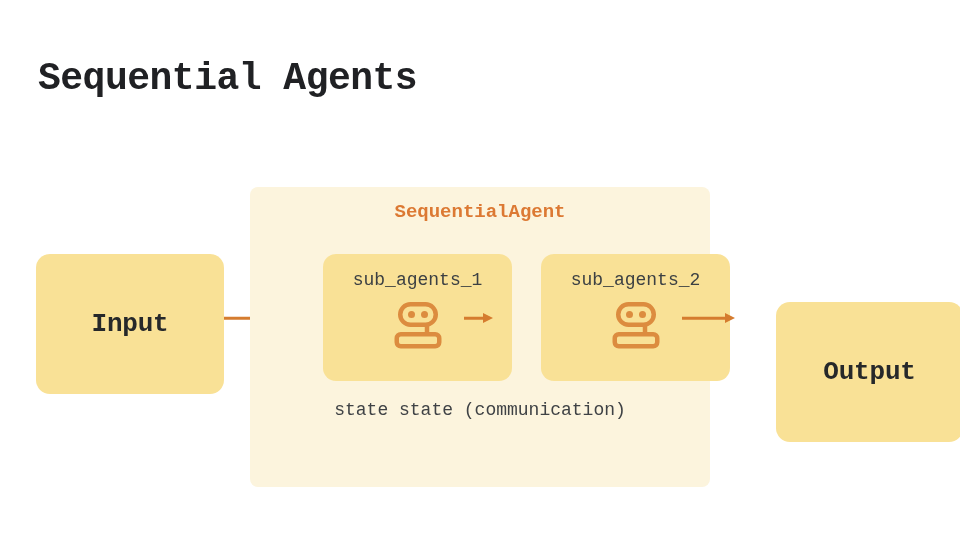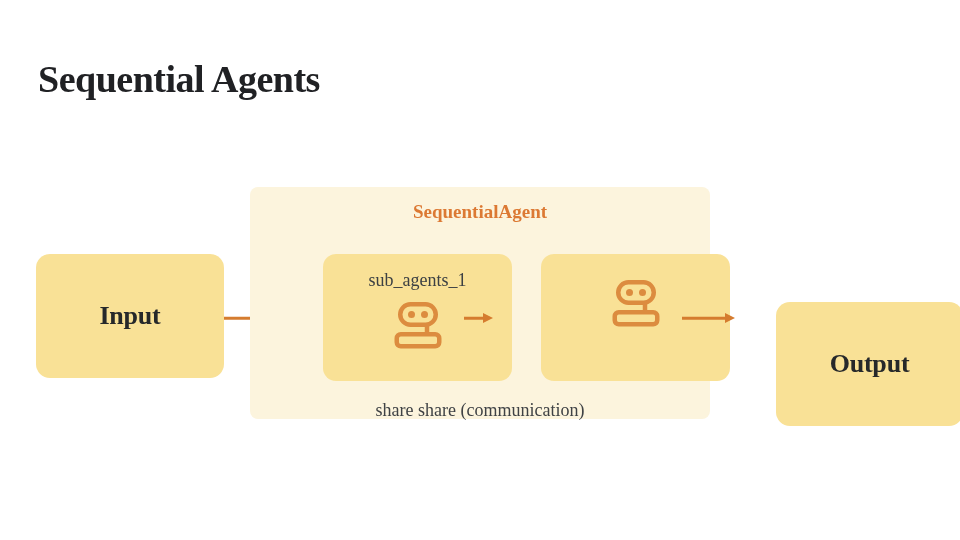--- a/index.html
+++ b/index.html
@@ -2,56 +2,56 @@
 <html style="--title-text: #202124; --node-fill: #F9E196; --container-fill: #FCF4DD; --accent-orange: #DC7933; --icon-orange: #DC8C3F; --arrow-orange: #D57C2F; --body-text: #3F4245;"><head>
 <meta charset="utf-8">
 <style>
   html, body { margin: 0; padding: 0; background: #ffffff; }
   .slide {
     position: relative;
     width: 960px;
     height: 540px;
     background: #ffffff;
     overflow: hidden;
-    font-family: Liberation Serif, serif;
+    font-family: Liberation Mono, monospace;
   }
   .title {
     position: absolute;
     left: 38px;
     top: 57px;
     font-size: 38px;
     line-height: 44px;
     font-weight: 700;
     letter-spacing: -0.5px;
     color: var(--title-text, #202124);
   }
   .node {
     position: absolute;
     width: 188px;
-    height: 124px;
+    height: 140px;
     background: var(--node-fill, #F9E196);
     border-radius: 14px;
     display: flex;
     align-items: center;
     justify-content: center;
   }
   .node .node-label {
     font-size: 26px;
     font-weight: 700;
     color: #26282A;
     letter-spacing: -0.2px;
   }
   .node.input  { left: 36px;  top: 254px; }
   .node.output { left: 776px; top: 254px; width: 187px; margin-top: 48px; }
   .container-group {
     position: absolute;
     left: 250px;
     top: 187px;
     width: 460px;
-    height: 232px;
+    height: 300px;
     background: var(--container-fill, #FCF4DD);
     border-radius: 8px;
   }
   .container-label {
     position: absolute;
     left: 0;
     top: 14px;
     width: 100%;
     text-align: center;
     font-size: 19px;
@@ -141,35 +141,36 @@
           <rect x="2.75" y="32.25" width="42.5" height="12" rx="4"></rect>
         </g>
         <g fill="#DC8C3F" stroke="none">
           <circle cx="17.5" cy="12.5" r="3.5"></circle>
           <circle cx="30.5" cy="12.5" r="3.5"></circle>
         </g>
       </svg>
     </div>
 
     <div class="sub-box second">
+      <span class="sub-label">sub_agents_2</span>
       <svg class="robot" width="48" height="48" viewBox="0 0 48 48">
         <g fill="none" stroke="#DC8C3F" stroke-width="4.5">
           <rect x="6.25" y="2.25" width="35.5" height="20.5" rx="10.25"></rect>
           <path d="M33 24 L33 31" stroke-linecap="butt"></path>
           <rect x="2.75" y="32.25" width="42.5" height="12" rx="4"></rect>
         </g>
         <g fill="#DC8C3F" stroke="none">
           <circle cx="17.5" cy="12.5" r="3.5"></circle>
           <circle cx="30.5" cy="12.5" r="3.5"></circle>
         </g>
       </svg>
     </div>
 
     <div class="caption">
-      <div>share share (communication)</div>
+      <div>state state (communication)</div>
     </div>
   </div>
 
   <div class="arrow a2">
     <div class="shaft"></div>
     <div class="head"></div>
   </div>
 
   <div class="arrow a3">
     <div class="shaft"></div>

